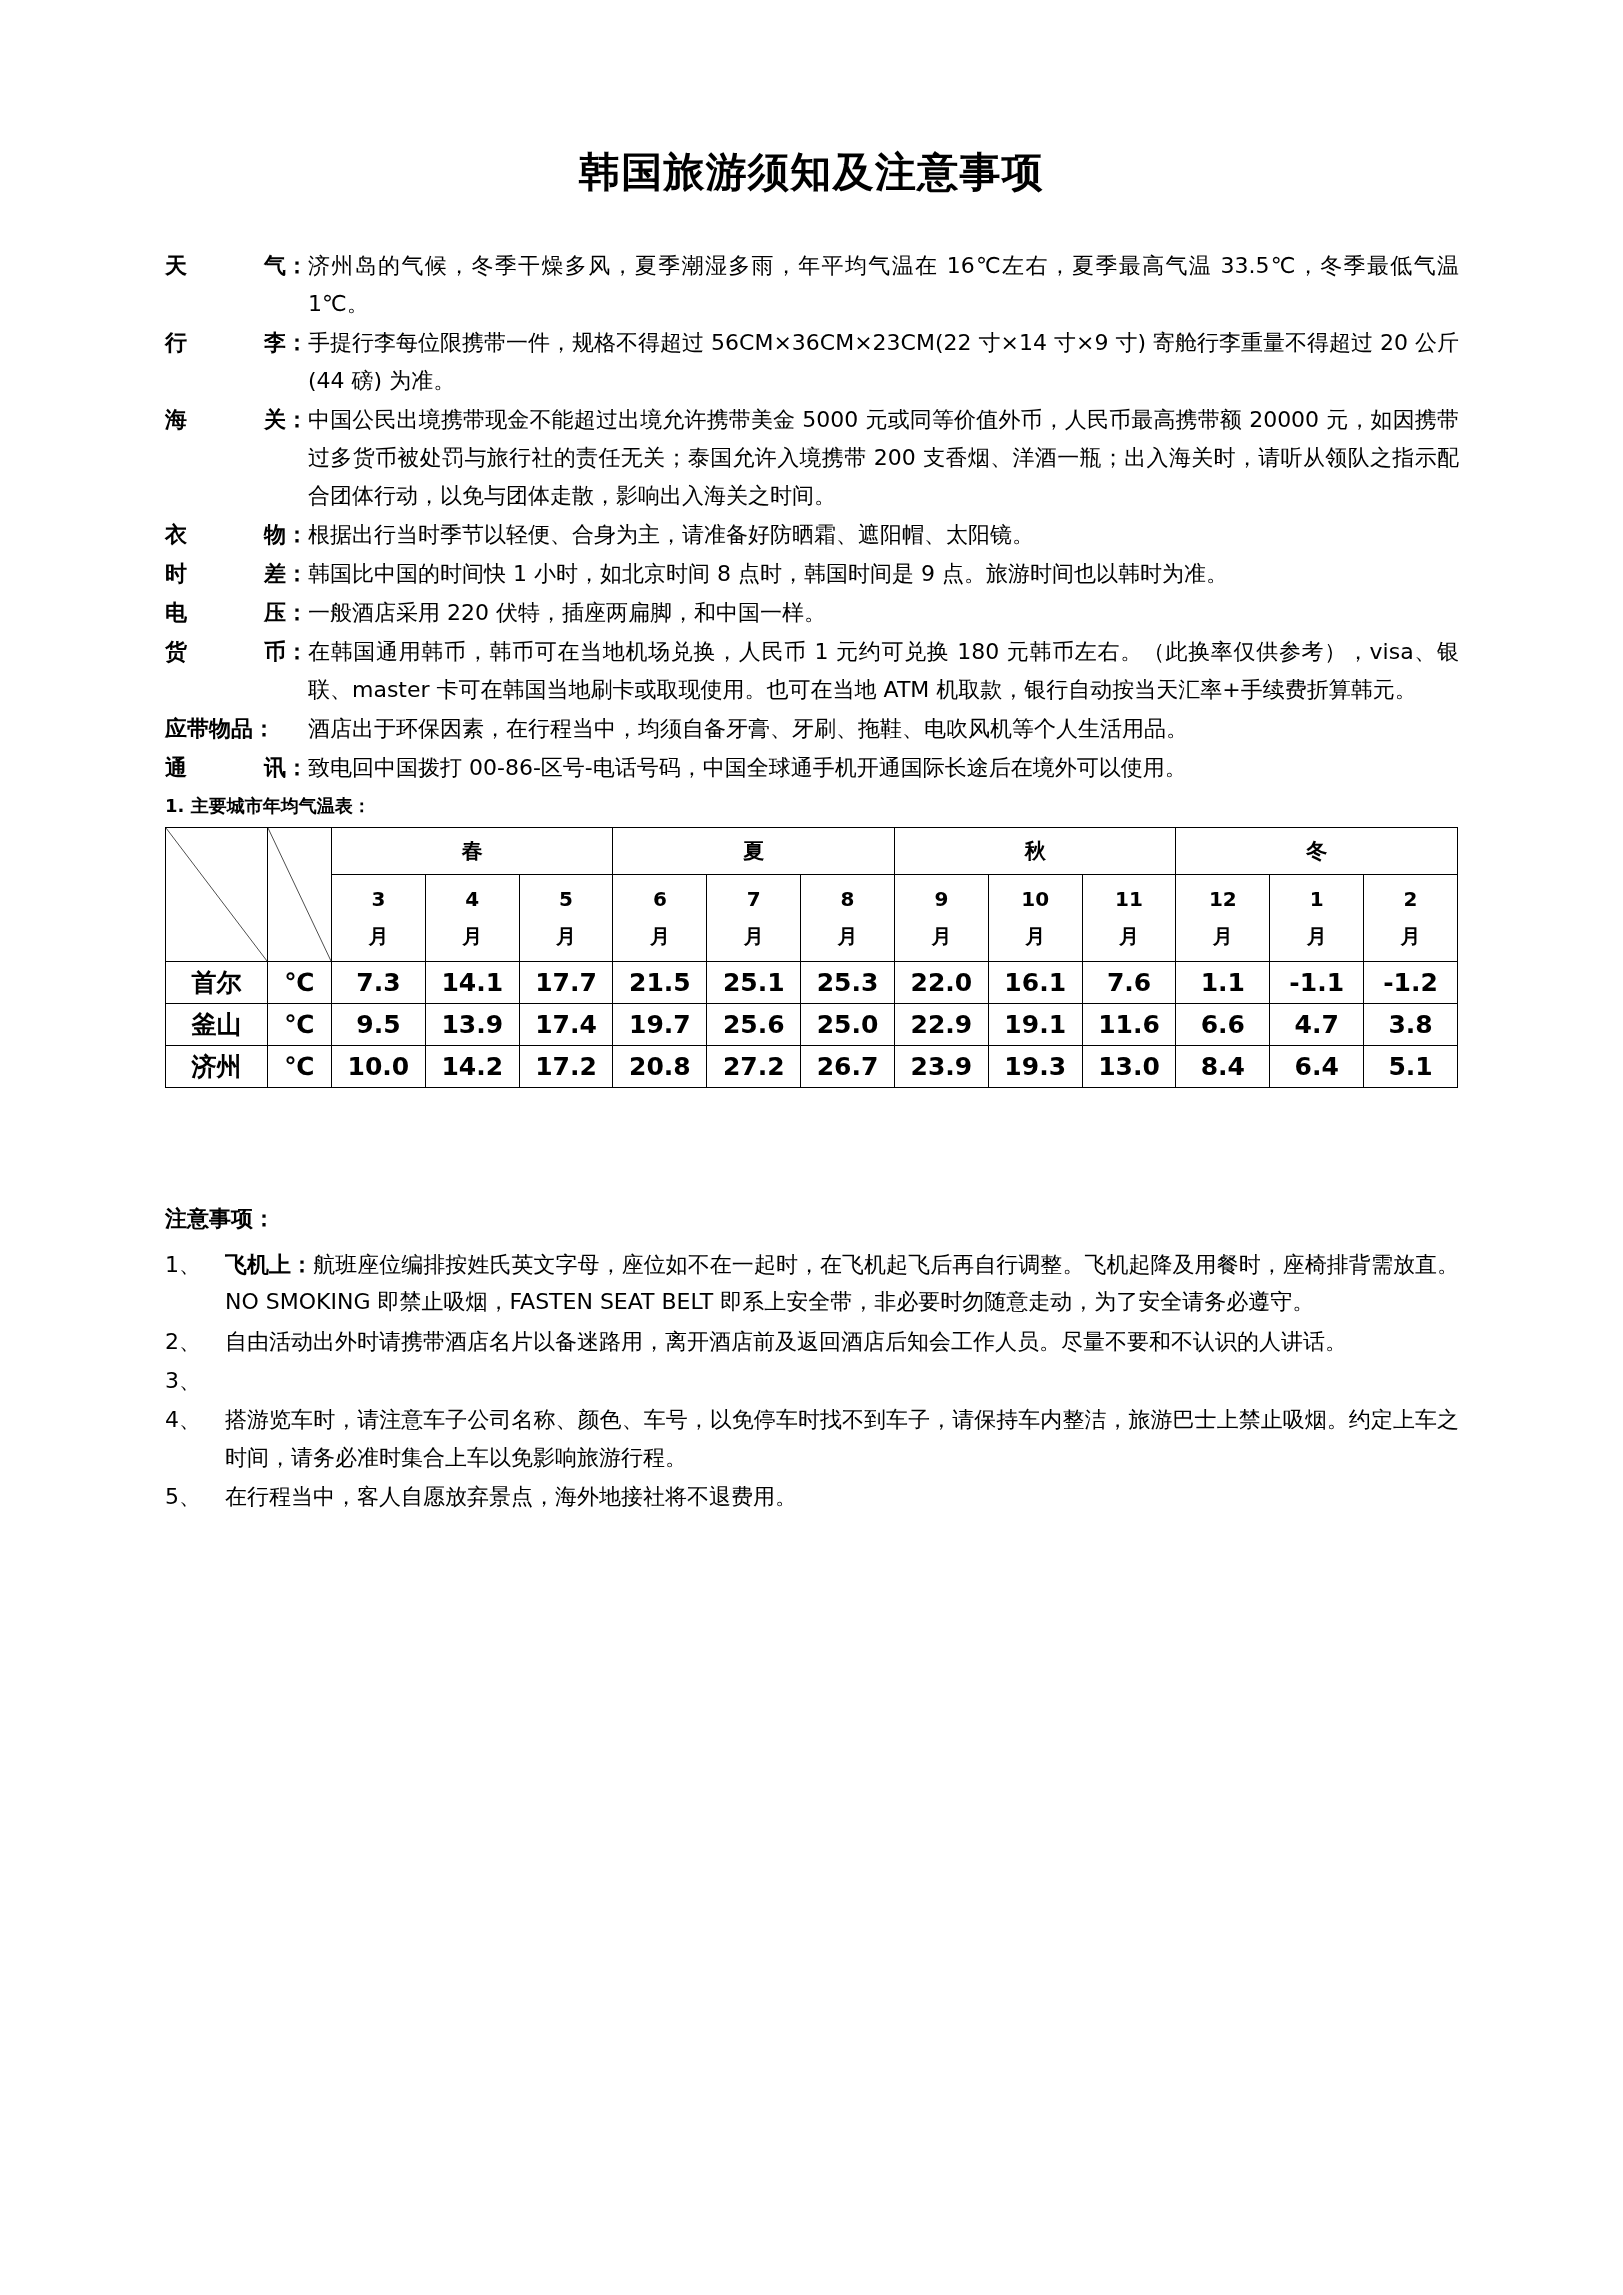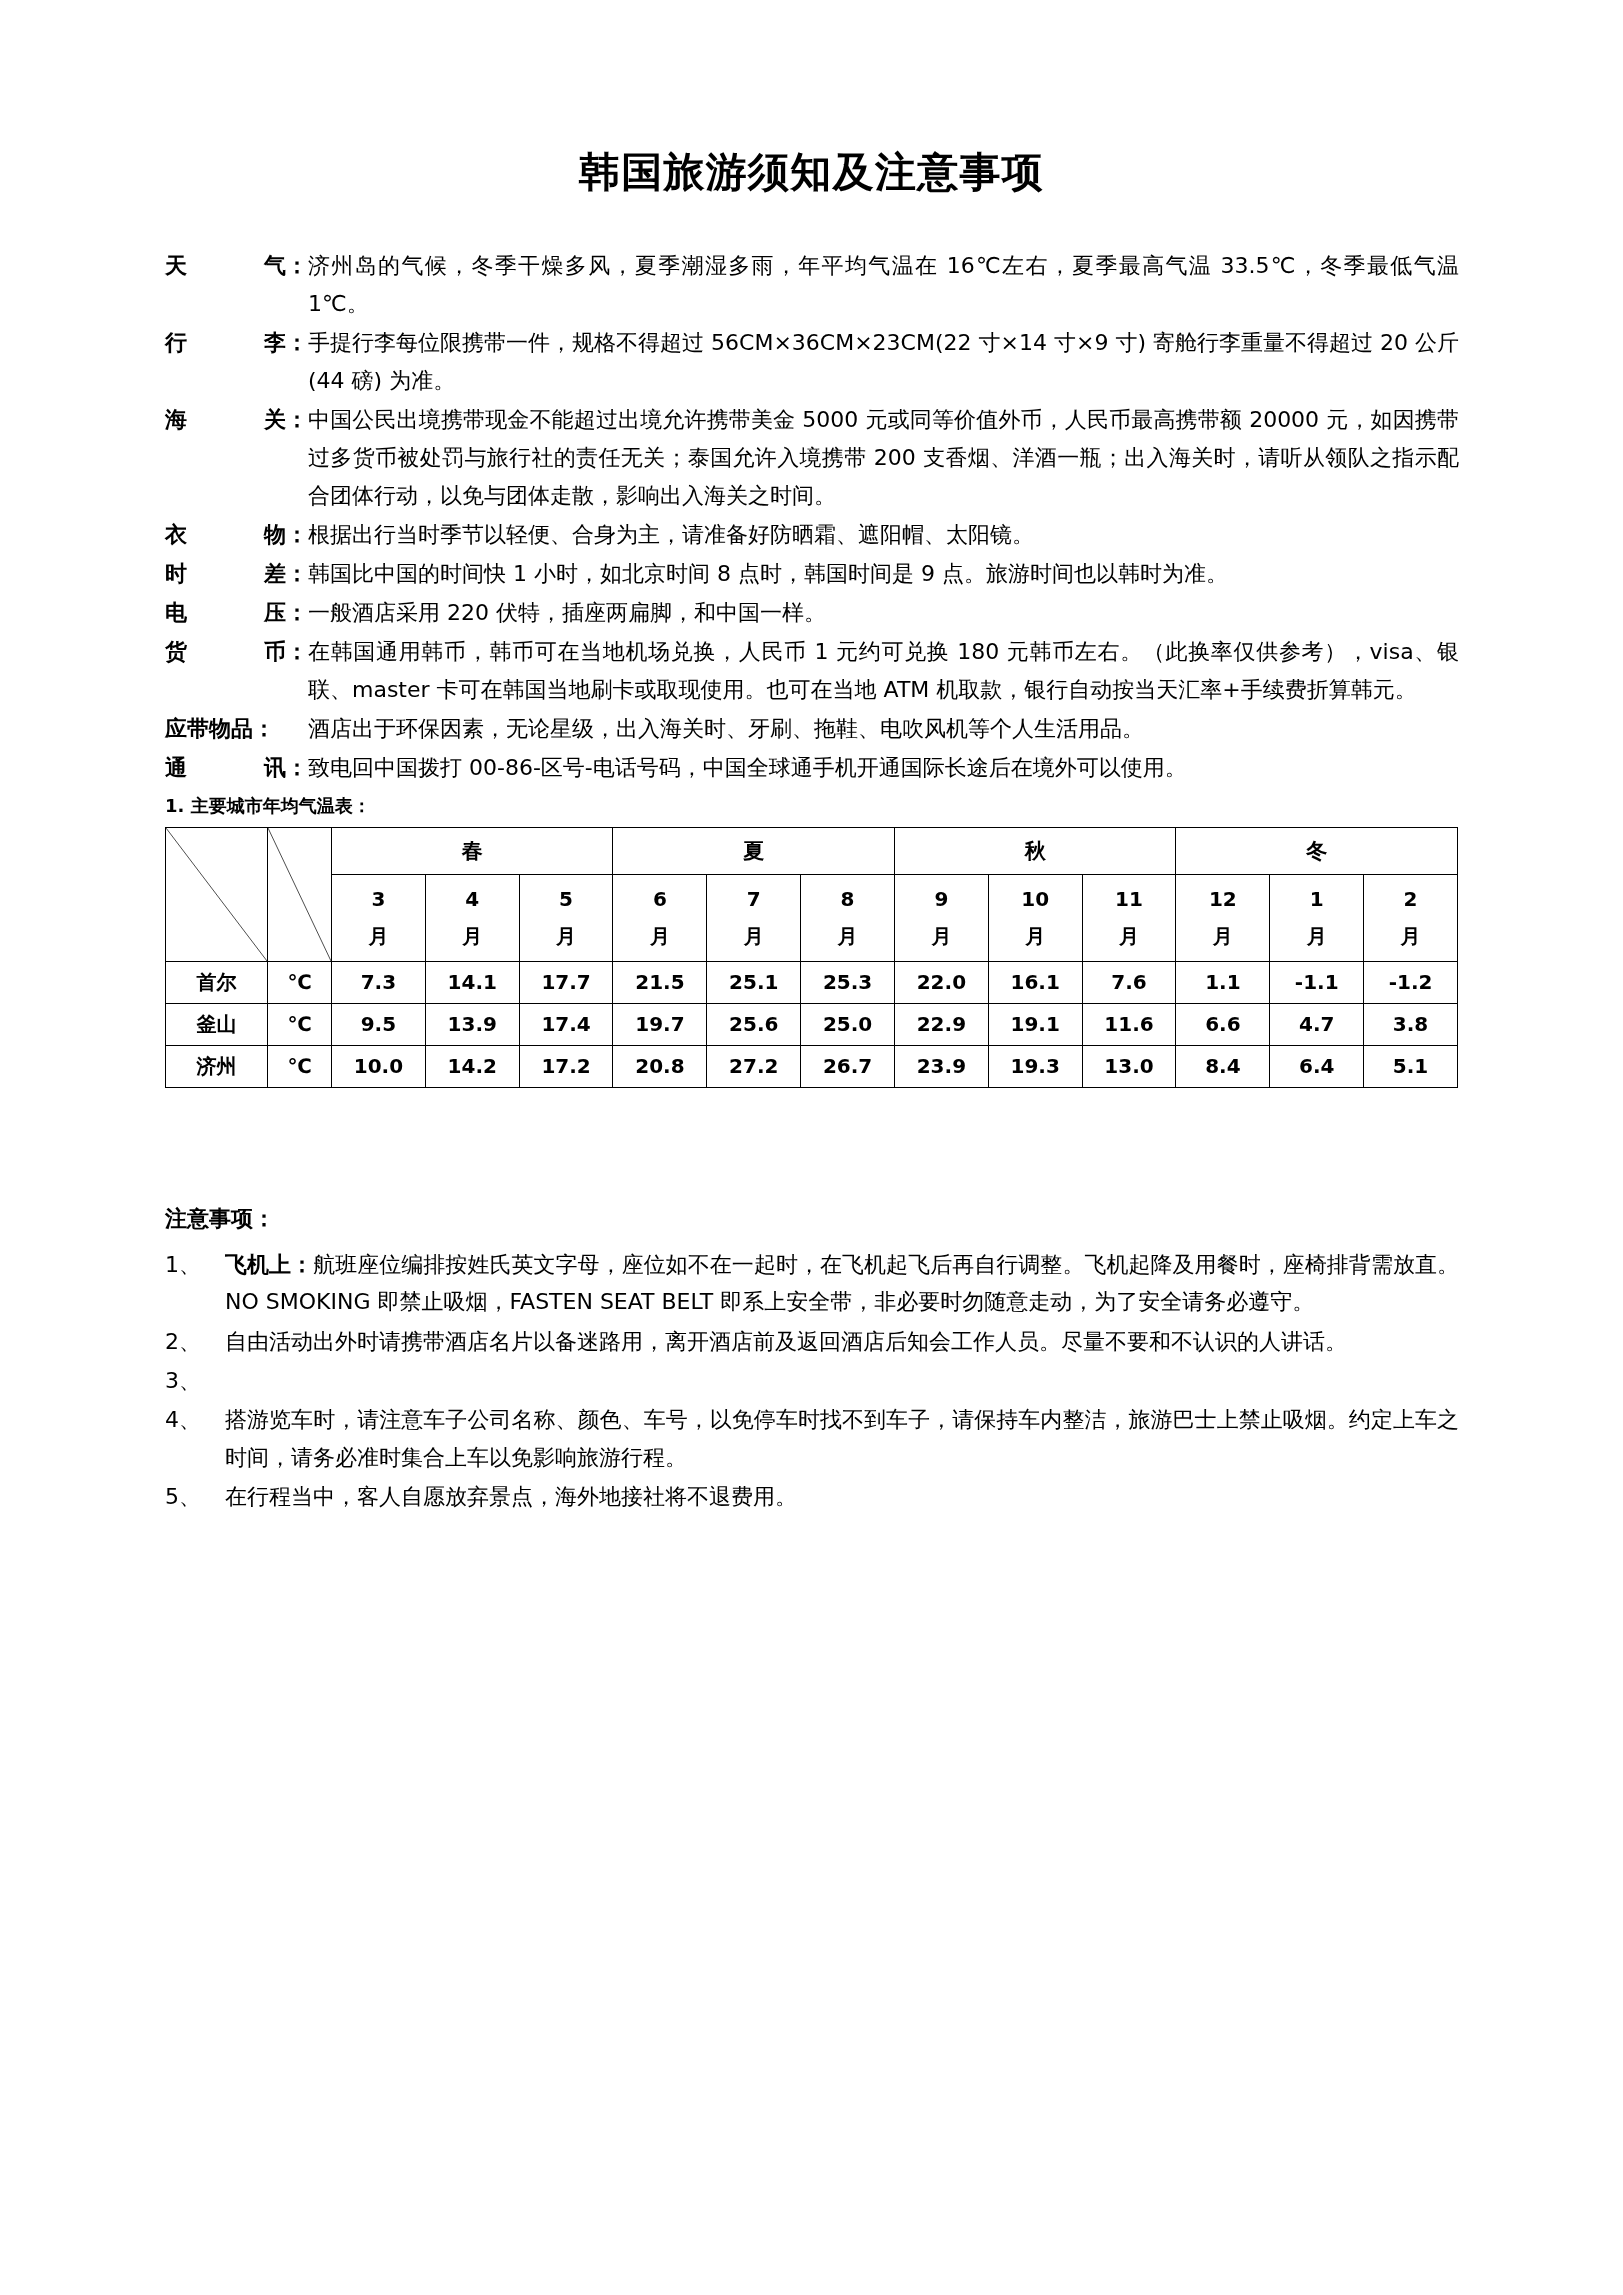--- a/index.html
+++ b/index.html
@@ -99,21 +99,21 @@
     left: 0; top: 0;
     width: 100%; height: 100%;
     display: block;
   }
   .col-city   { width: 101px; }
   .col-unit   { width: 63px;  }
   .col-month  { width: 105px; }
 
   tr.season-row td { height: 46px; font-size: 21px; }
   tr.month-row td  { height: 86px; font-size: 20px; line-height: 1.85; }
-  tr.data-row td   { height: 41px; font-size: 20px; }
+  tr.data-row td   { height: 41px; font-size: 25px; }
 
   .mlabel { display: block; }
 
   
   .notes-head {
     padding-left: 165px;
     font-size: 22px;
     font-weight: bold;
     margin-top: 116px;
     margin-bottom: 11.8px;
@@ -194,21 +194,21 @@
           <span class="lchar">货</span>
           <span class="lchar">币：</span>
         </div>
         <div class="txt">在韩国通用韩币，韩币可在当地机场兑换，人民币 1 元约可兑换 180 元韩币左右。（此换率仅供参考），visa、银联、master 卡可在韩国当地刷卡或取现使用。也可在当地 ATM 机取款，银行自动按当天汇率+手续费折算韩元。</div>
       </div>
       <div class="entry wide">
         <div class="lbl">
           <span class="lchar">应带物品</span>
           <span class="colon">：</span>
         </div>
-        <div class="txt">酒店出于环保因素，无论星级，出入海关时、牙刷、拖鞋、电吹风机等个人生活用品。</div>
+        <div class="txt">酒店出于环保因素，在行程当中，均须自备牙膏、牙刷、拖鞋、电吹风机等个人生活用品。</div>
       </div>
       <div class="entry">
         <div class="lbl">
           <span class="lchar">通</span>
           <span class="lchar">讯：</span>
         </div>
         <div class="txt">致电回中国拨打 00-86-区号-电话号码，中国全球通手机开通国际长途后在境外可以使用。</div>
       </div>
     </div>
 

